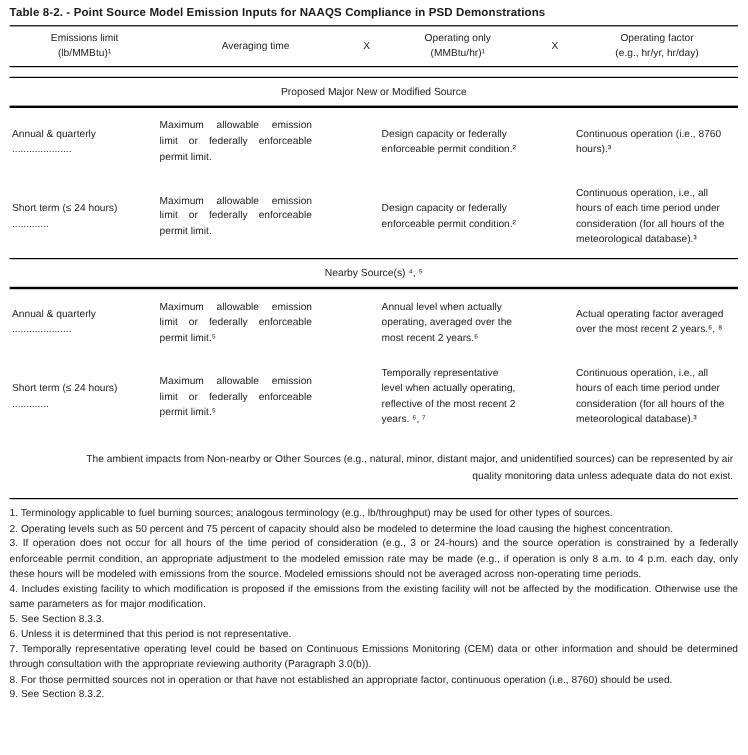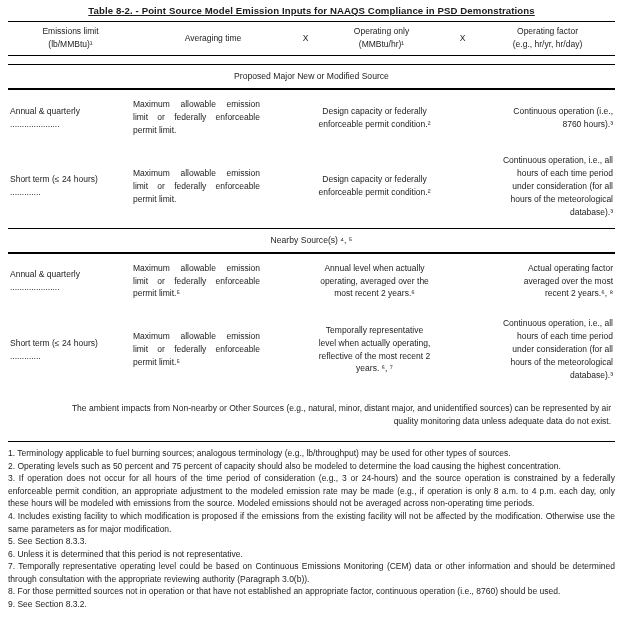--- a/index.html
+++ b/index.html
@@ -11,26 +11,25 @@
     overflow: hidden;
     font-family: "Liberation Sans", "DejaVu Sans", sans-serif;
     color: #1c1c1c;
   }
   .page {
     box-sizing: border-box;
     width: 623px;
     padding: 3px 8px 0 8px;
   }
   .title {
-    text-align: center;
+    text-align: left;
     font-weight: bold;
     font-size: 9.6px;
     padding: 2px 0 5px 0;
     letter-spacing: 0.1px;
-    text-decoration: underline;
   }
   .grid-row {
     display: grid;
     grid-template-columns: 125px 160px 25px 127px 35px 135px;
     align-items: center;
   }
   .header-row {
     border-top: 1.5px solid #000;
     border-bottom: 1.5px solid #000;
     padding: 3px 0 4px 0;
@@ -60,26 +59,25 @@
   .cell-avg {
     padding-left: 2px;
     padding-right: 6px;
   }
   .cell-emis {
     padding-right: 33px;
     text-align: justify;
   }
   .cell-oplevel {
     padding-right: 14px;
-    text-align: center;
+    text-align: left;
   }
   .cell-opfactor {
     padding-right: 2px;
-    text-align: right;
-    margin-left: 18px;
+    text-align: left;
   }
   .note-block {
     border-bottom: 1.5px solid #000;
     text-align: right;
     font-size: 8.5px;
     line-height: 1.6;
     padding: 11px 4px 12px 4px;
     white-space: pre-line;
   }
   .footnotes {

